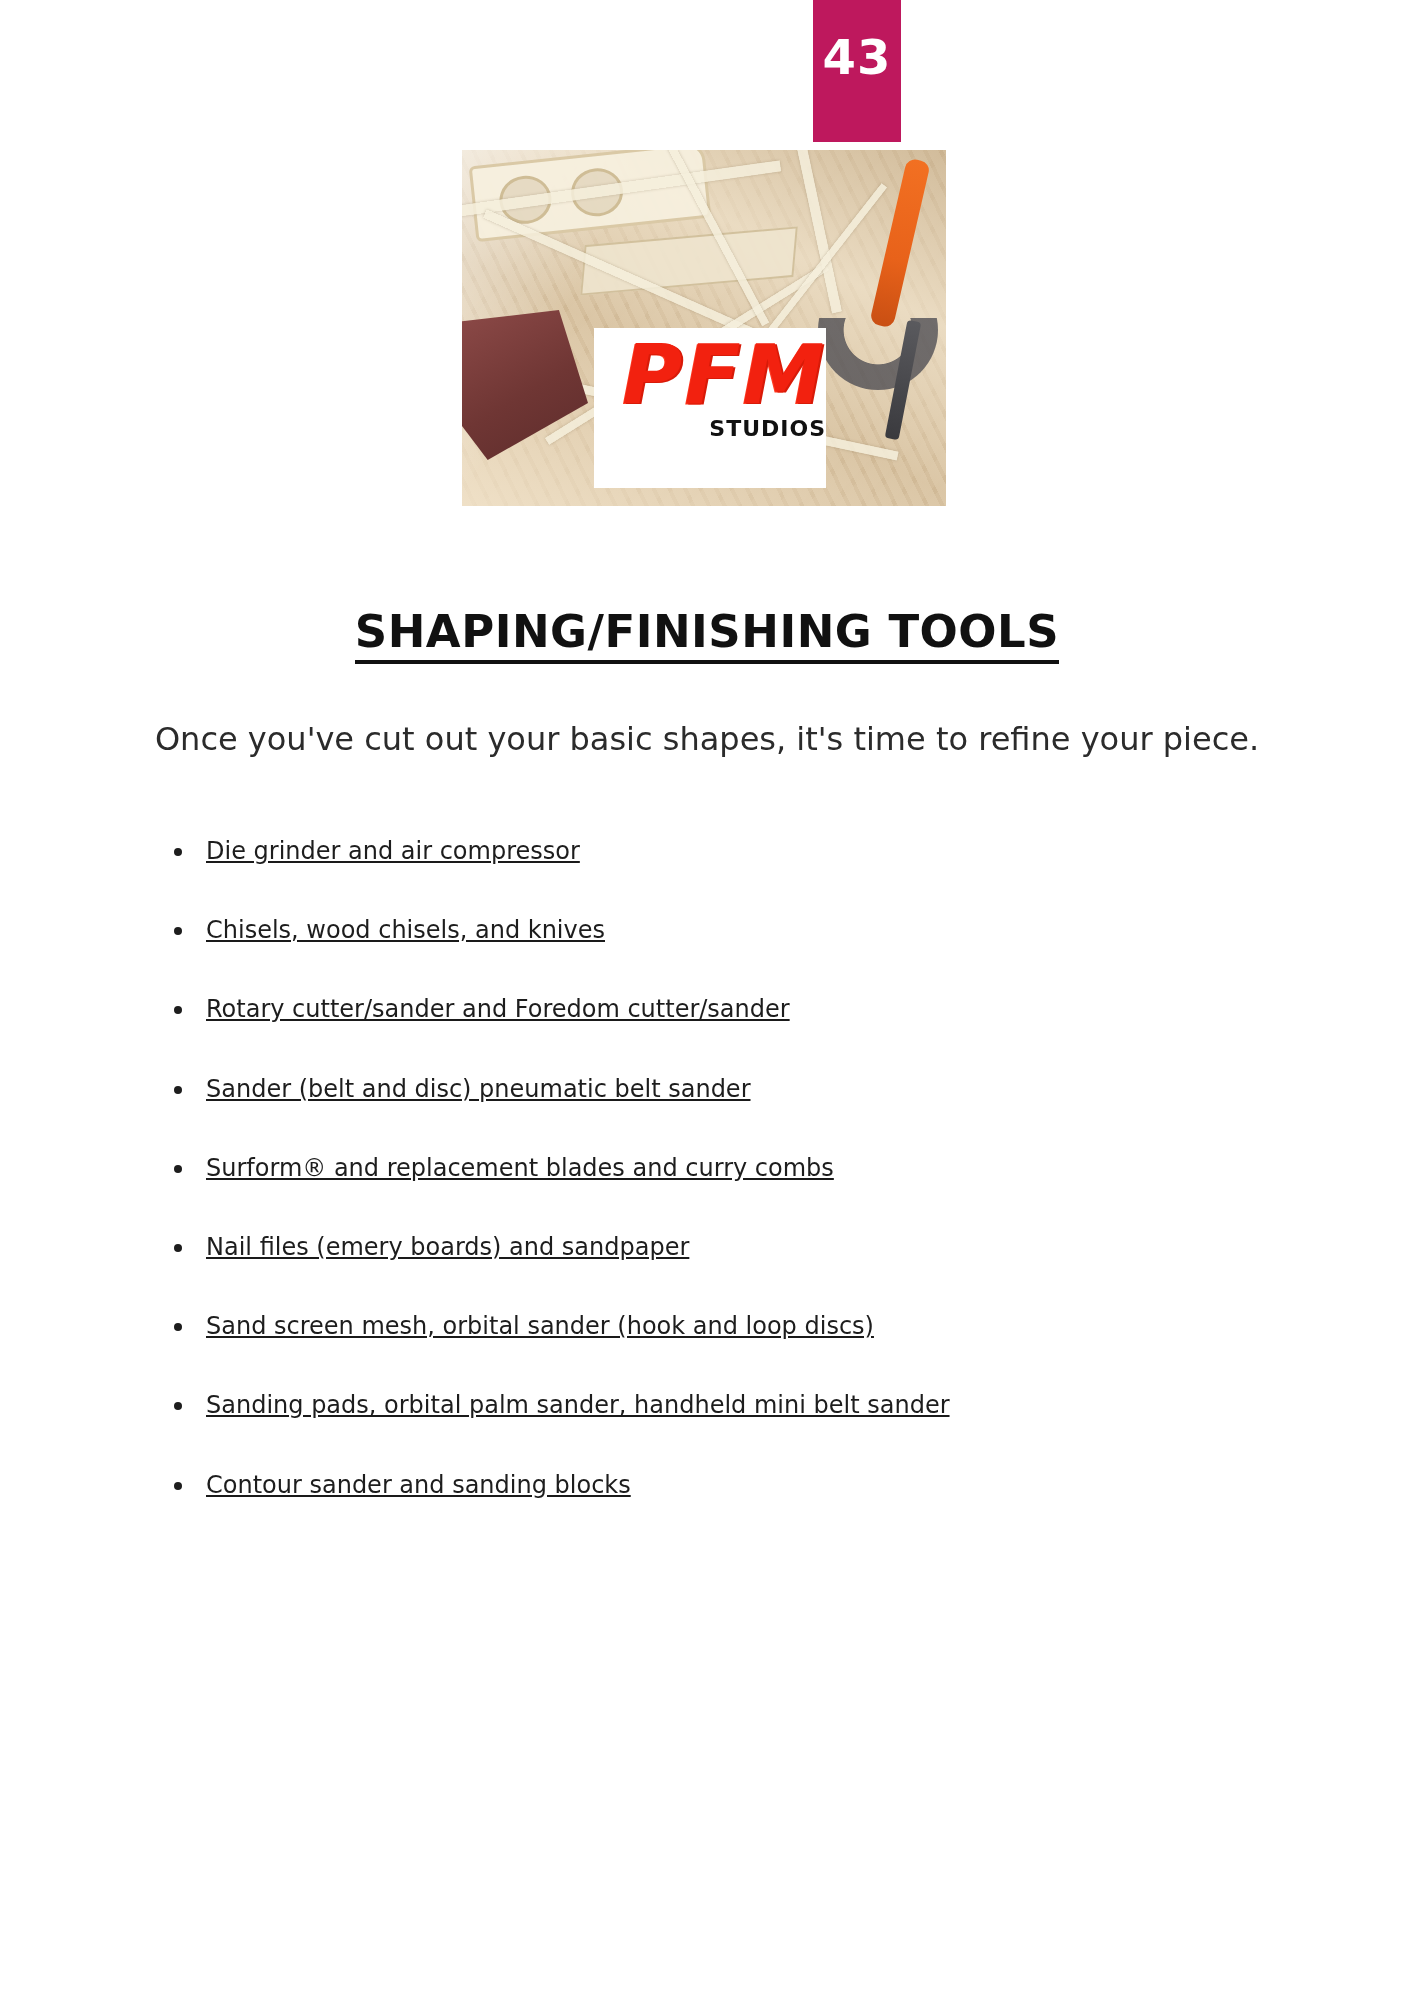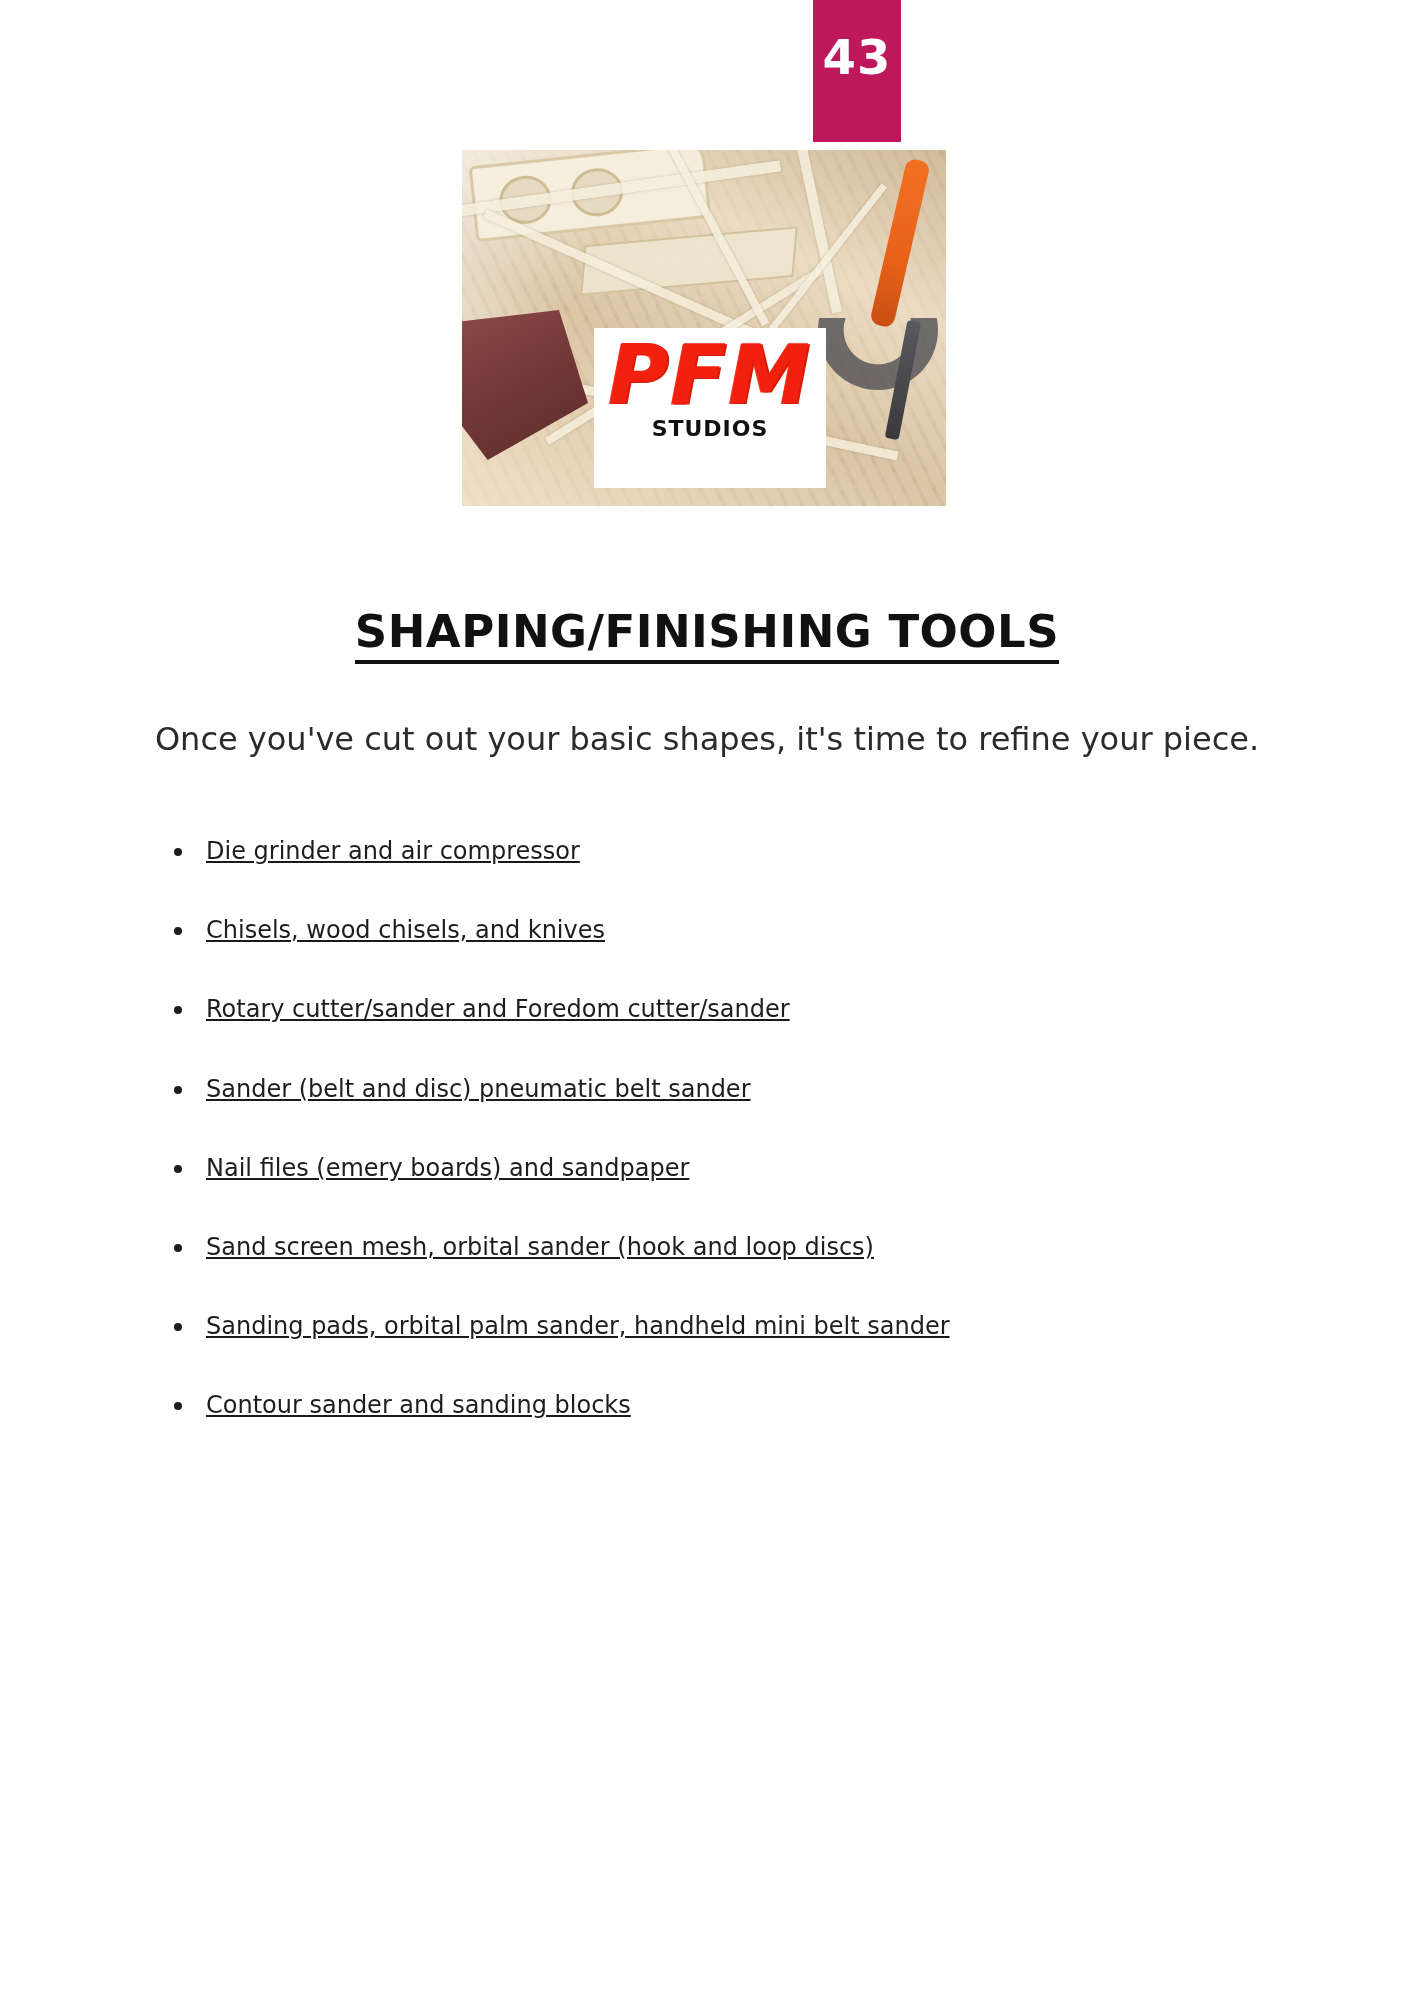--- a/index.html
+++ b/index.html
@@ -135,21 +135,21 @@
 
   .logo-plate {
     position: absolute;
     left: 132px;
     top: 178px;
     width: 232px;
     height: 160px;
     background: #ffffff;
     display: flex;
     flex-direction: column;
-    align-items: center;
+    align-items: flex-end;
     justify-content: flex-start;
     padding-top: 8px;
     box-sizing: border-box;
   }
   .logo-plate .pfm {
     font-family: "DejaVu Sans", sans-serif;
     font-weight: bold;
     font-style: italic;
     font-size: 82px;
     line-height: 0.95;
@@ -259,17 +259,18 @@
   <span>SHAPING/FINISHING  TOOLS</span>
 </div>
 
 <div class="intro">Once you've cut out your basic shapes, it's time to refine your piece.</div>
 
 <ul class="list">
   <li>Die grinder and air compressor</li>
   <li>Chisels, wood chisels, and knives</li>
   <li>Rotary cutter/sander and Foredom cutter/sander</li>
   <li>Sander (belt and disc) pneumatic belt sander</li>
+  <li>Surform® and replacement blades and curry combs</li>
   <li>Nail files (emery boards) and sandpaper</li>
   <li>Sand screen mesh, orbital sander (hook and loop discs)</li>
   <li>Sanding pads, orbital palm sander, handheld mini belt sander</li>
   <li>Contour sander and sanding blocks</li>
 </ul>
 
 </body></html>

